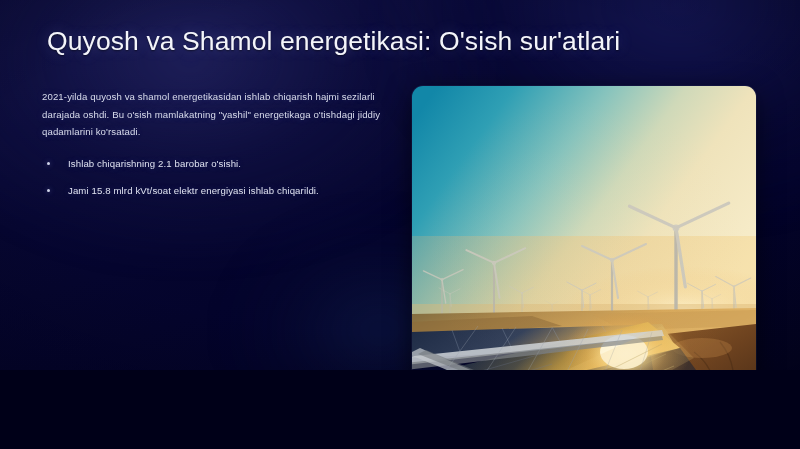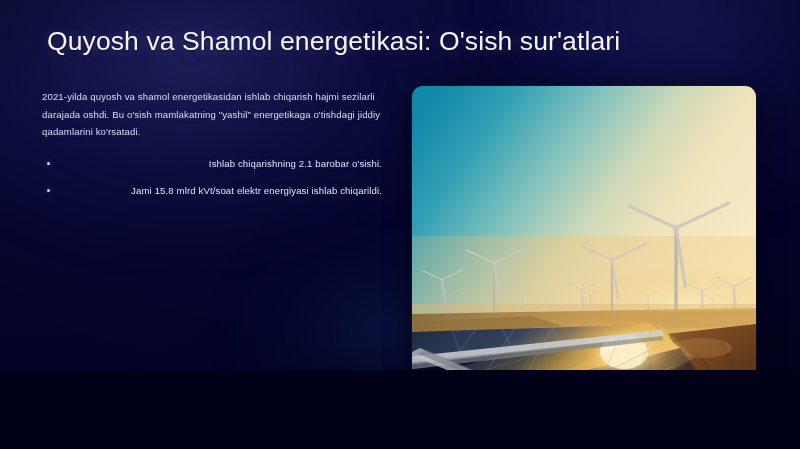--- a/index.html
+++ b/index.html
@@ -81,21 +81,20 @@
     line-height: 17.5px;
     color: #d9dcec;
     letter-spacing: 0.12px;
     text-shadow: 0 0 7px rgba(120,135,220,0.28);
     margin: 0;
   }
   .bullets {
     list-style: none;
     margin: 16px 0 0 0;
     padding: 0;
-    text-align: right;
   }
   .bullets li {
     position: relative;
     padding-left: 26px;
     font-size: 9.6px;
     line-height: 14px;
     color: #dfe2f0;
     letter-spacing: 0.12px;
     text-shadow: 0 0 7px rgba(120,135,220,0.28);
     margin-bottom: 13px;

